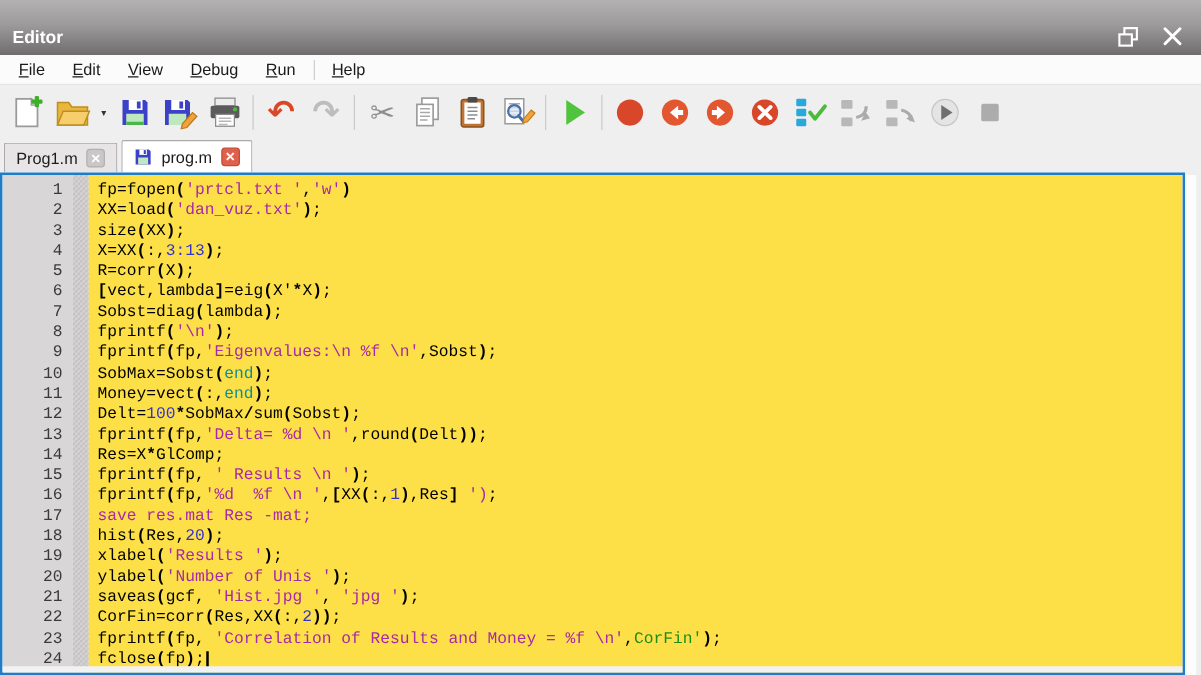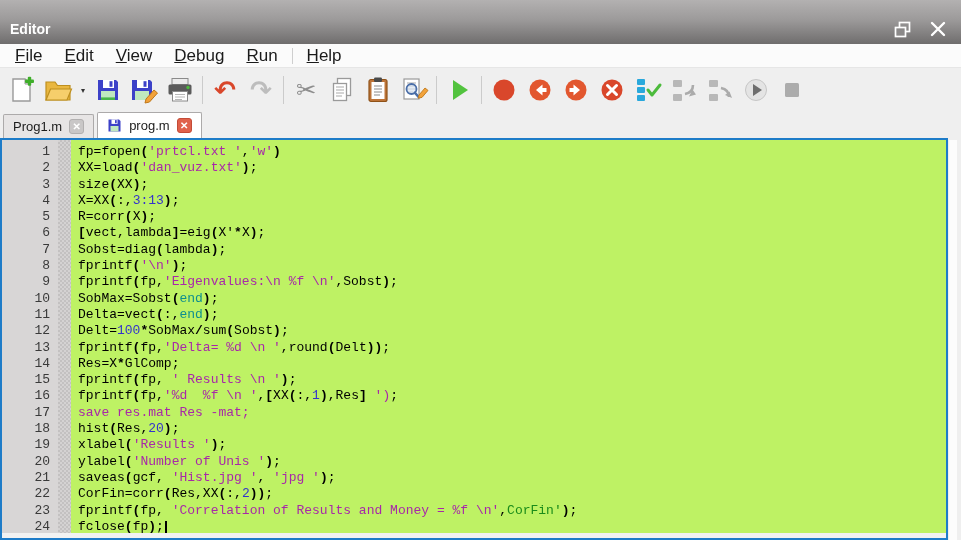--- a/index.html
+++ b/index.html
@@ -26,21 +26,21 @@
     width: 26px; height: 24px; cursor: default; }
   .win-btn + .win-btn { margin-left: 10px; }
 
   
   .menubar {
     height: 24px;
     background: #FBFBFB;
     border-bottom: 1px solid #E6E6E6;
     display: flex;
     align-items: center;
-    font-size: 17px;
+    font-size: 13px;
     color: #1A1A1A;
     padding-left: 4px;
   }
   .menu-item { padding: 3px 11px; }
   .menu-sep { width: 1px; height: 16px; background: #CFCFCF; margin: 0 3px; }
 
   
   .toolbar {
     height: 44px;
     background: #EFEFEF;
@@ -120,21 +120,21 @@
     background-image:
       linear-gradient(45deg,#C3C1C1 25%,transparent 25%,transparent 75%,#C3C1C1 75%),
       linear-gradient(45deg,#C3C1C1 25%,transparent 25%,transparent 75%,#C3C1C1 75%);
     background-size: 4px 4px;
     background-position: 0 0, 2px 2px;
   }
   .code-area {
     flex: 1;
     padding: 4px 0 0 7px;
     position: relative;
-    background: #bef264;
+    background: #fde047;
   }
   .gutter, .code-area, .code-line, .gutter-num {
     font-family: "Liberation Mono", monospace;
     font-size: 13px;
   }
   .gutter-num { height: 16.3px; line-height: 16.3px; color: #3A3A3A; }
   .code-line  { height: 16.3px; line-height: 16.3px; white-space: pre; }
   .tk-n   { color: #000000; }
   .tk-s   { color: #A828A8; }
   .tk-num { color: #3333CC; }
@@ -402,21 +402,21 @@
       <div class="code-line"><span class="tk-n">fp=fopen</span><span class="tk-op">(</span><span class="tk-s">'prtcl.txt '</span><span class="tk-n">,</span><span class="tk-s">'w'</span><span class="tk-op">)</span></div>
       <div class="code-line"><span class="tk-n">XX=load</span><span class="tk-op">(</span><span class="tk-s">'dan_vuz.txt'</span><span class="tk-op">)</span><span class="tk-n">;</span></div>
       <div class="code-line"><span class="tk-n">size</span><span class="tk-op">(</span><span class="tk-n">XX</span><span class="tk-op">)</span><span class="tk-n">;</span></div>
       <div class="code-line"><span class="tk-n">X=XX</span><span class="tk-op">(</span><span class="tk-n">:,</span><span class="tk-num">3:13</span><span class="tk-op">)</span><span class="tk-n">;</span></div>
       <div class="code-line"><span class="tk-n">R=corr</span><span class="tk-op">(</span><span class="tk-n">X</span><span class="tk-op">)</span><span class="tk-n">;</span></div>
       <div class="code-line"><span class="tk-op">[</span><span class="tk-n">vect,lambda</span><span class="tk-op">]</span><span class="tk-n">=eig</span><span class="tk-op">(</span><span class="tk-n">X'</span><span class="tk-op">*</span><span class="tk-n">X</span><span class="tk-op">)</span><span class="tk-n">;</span></div>
       <div class="code-line"><span class="tk-n">Sobst=diag</span><span class="tk-op">(</span><span class="tk-n">lambda</span><span class="tk-op">)</span><span class="tk-n">;</span></div>
       <div class="code-line"><span class="tk-n">fprintf</span><span class="tk-op">(</span><span class="tk-s">'\n'</span><span class="tk-op">)</span><span class="tk-n">;</span></div>
       <div class="code-line"><span class="tk-n">fprintf</span><span class="tk-op">(</span><span class="tk-n">fp,</span><span class="tk-s">'Eigenvalues:\n %f \n'</span><span class="tk-n">,Sobst</span><span class="tk-op">)</span><span class="tk-n">;</span></div>
       <div class="code-line"><span class="tk-n">SobMax=Sobst</span><span class="tk-op">(</span><span class="tk-kw">end</span><span class="tk-op">)</span><span class="tk-n">;</span></div>
-      <div class="code-line"><span class="tk-n">Delta=vect</span><span class="tk-op">(</span><span class="tk-n">:,</span><span class="tk-kw">end</span><span class="tk-op">)</span><span class="tk-n">;</span></div>
+      <div class="code-line"><span class="tk-n">Money=vect</span><span class="tk-op">(</span><span class="tk-n">:,</span><span class="tk-kw">end</span><span class="tk-op">)</span><span class="tk-n">;</span></div>
       <div class="code-line"><span class="tk-n">Delt=</span><span class="tk-num">100</span><span class="tk-op">*</span><span class="tk-n">SobMax</span><span class="tk-op">/</span><span class="tk-n">sum</span><span class="tk-op">(</span><span class="tk-n">Sobst</span><span class="tk-op">)</span><span class="tk-n">;</span></div>
       <div class="code-line"><span class="tk-n">fprintf</span><span class="tk-op">(</span><span class="tk-n">fp,</span><span class="tk-s">'Delta= %d \n '</span><span class="tk-n">,round</span><span class="tk-op">(</span><span class="tk-n">Delt</span><span class="tk-op">))</span><span class="tk-n">;</span></div>
       <div class="code-line"><span class="tk-n">Res=X</span><span class="tk-op">*</span><span class="tk-n">GlComp;</span></div>
       <div class="code-line"><span class="tk-n">fprintf</span><span class="tk-op">(</span><span class="tk-n">fp, </span><span class="tk-s">' Results \n '</span><span class="tk-op">)</span><span class="tk-n">;</span></div>
       <div class="code-line"><span class="tk-n">fprintf</span><span class="tk-op">(</span><span class="tk-n">fp,</span><span class="tk-s">'%d  %f \n '</span><span class="tk-n">,</span><span class="tk-op">[</span><span class="tk-n">XX</span><span class="tk-op">(</span><span class="tk-n">:,</span><span class="tk-num">1</span><span class="tk-op">)</span><span class="tk-n">,Res</span><span class="tk-op">]</span><span class="tk-n"> </span><span class="tk-s">')</span><span class="tk-n">;</span></div>
       <div class="code-line"><span class="tk-s">save res.mat Res -mat;</span></div>
       <div class="code-line"><span class="tk-n">hist</span><span class="tk-op">(</span><span class="tk-n">Res,</span><span class="tk-num">20</span><span class="tk-op">)</span><span class="tk-n">;</span></div>
       <div class="code-line"><span class="tk-n">xlabel</span><span class="tk-op">(</span><span class="tk-s">'Results '</span><span class="tk-op">)</span><span class="tk-n">;</span></div>
       <div class="code-line"><span class="tk-n">ylabel</span><span class="tk-op">(</span><span class="tk-s">'Number of Unis '</span><span class="tk-op">)</span><span class="tk-n">;</span></div>
       <div class="code-line"><span class="tk-n">saveas</span><span class="tk-op">(</span><span class="tk-n">gcf, </span><span class="tk-s">'Hist.jpg '</span><span class="tk-n">, </span><span class="tk-s">'jpg '</span><span class="tk-op">)</span><span class="tk-n">;</span></div>

